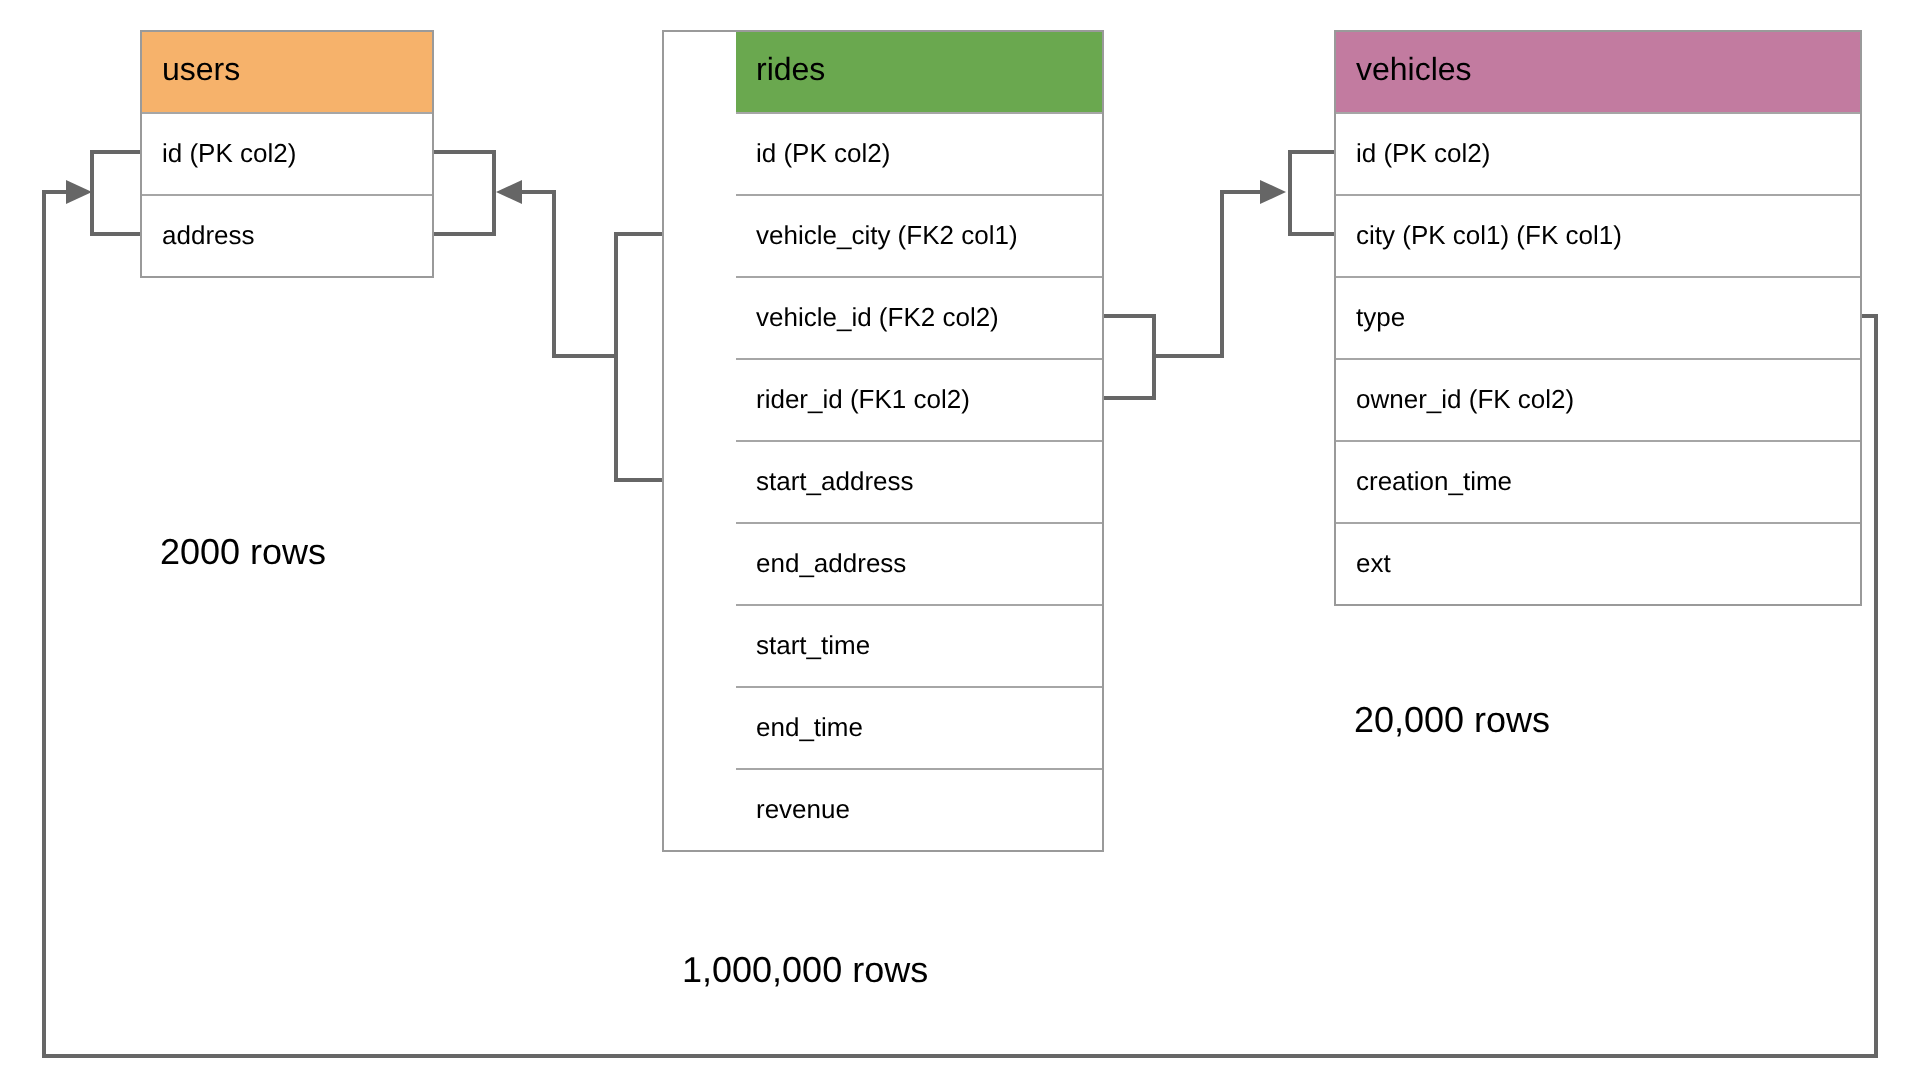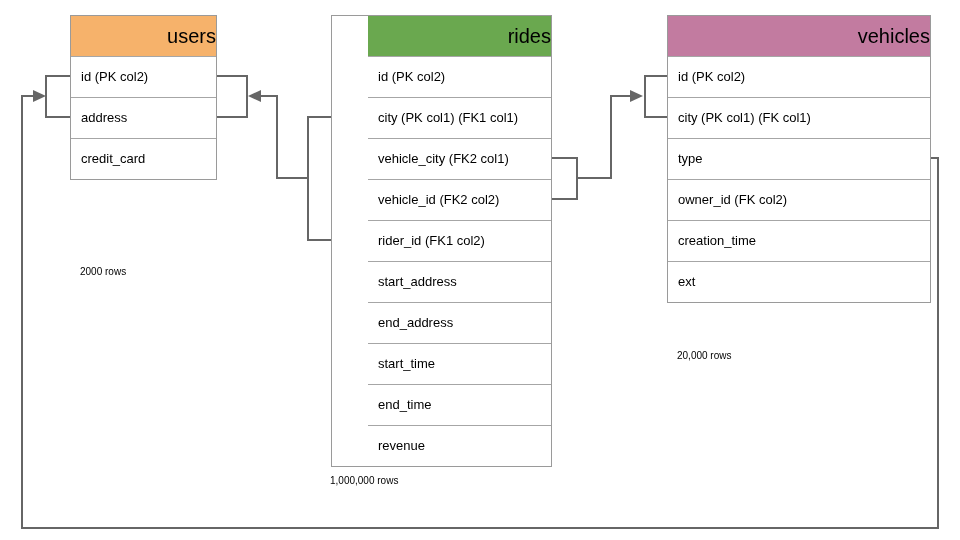--- a/index.html
+++ b/index.html
@@ -27,45 +27,44 @@
     box-sizing: border-box;
     border: 1px solid #9a9a9a;
     background: #ffffff;
     color: #000000;
   }
   .db-table .tbl-header {
     box-sizing: border-box;
     height: 40px;
     line-height: 40px;
     padding-left: 10px;
-    font-size: 20px;
+    font-size: 16px;
     color: #000000;
-    text-align: right;
   }
   .db-table .tbl-row {
     box-sizing: border-box;
     height: 41px;
     line-height: 40px;
     padding-left: 10px;
     font-size: 13px;
     border-top: 1px solid #a6a6a6;
     background: #ffffff;
     white-space: nowrap;
   }
   .tbl-caption {
     position: absolute;
-    font-size: 10px;
+    font-size: 18px;
     color: #000000;
     white-space: nowrap;
   }
   #table-users    { left: 70px;  top: 15px; width: 147px; }
   #table-rides    { left: 331px; top: 15px; width: 221px; padding-left: 36px; }
   #table-vehicles { left: 667px; top: 15px; width: 264px; }
   #caption-users    { left: 80px;  top: 266px; }
-  #caption-rides    { left: 330px; top: 475px; }
+  #caption-rides    { left: 341px; top: 475px; }
   #caption-vehicles { left: 677px; top: 350px; }
 </style>
 </head>
 <body>
 
 <div id="canvas">
 
   <svg id="connector-layer" viewBox="0 0 960 540" xmlns="http://www.w3.org/2000/svg">
     <g stroke="#666666" stroke-width="2" fill="none">
 
@@ -91,28 +90,26 @@
       <polygon points="248,96 261,90 261,102"></polygon>
       <polygon points="643,96 630,90 630,102"></polygon>
       <polygon points="46,96 33,90 33,102"></polygon>
     </g>
   </svg>
 
   <div id="table-users" class="db-table">
     <div class="tbl-header" style="background-color: rgb(246, 178, 107);">users</div>
     <div class="tbl-row">id (PK col2)</div>
     <div class="tbl-row">address</div>
-    <div class="tbl-row">credit_card</div>
   </div>
   <div id="caption-users" class="tbl-caption">2000 rows</div>
 
   <div id="table-rides" class="db-table">
     <div class="tbl-header" style="background-color: rgb(106, 168, 79);">rides</div>
     <div class="tbl-row">id (PK col2)</div>
-    <div class="tbl-row">city (PK col1) (FK1 col1)</div>
     <div class="tbl-row">vehicle_city (FK2 col1)</div>
     <div class="tbl-row">vehicle_id (FK2 col2)</div>
     <div class="tbl-row">rider_id (FK1 col2)</div>
     <div class="tbl-row">start_address</div>
     <div class="tbl-row">end_address</div>
     <div class="tbl-row">start_time</div>
     <div class="tbl-row">end_time</div>
     <div class="tbl-row">revenue</div>
   </div>
   <div id="caption-rides" class="tbl-caption">1,000,000 rows</div>

